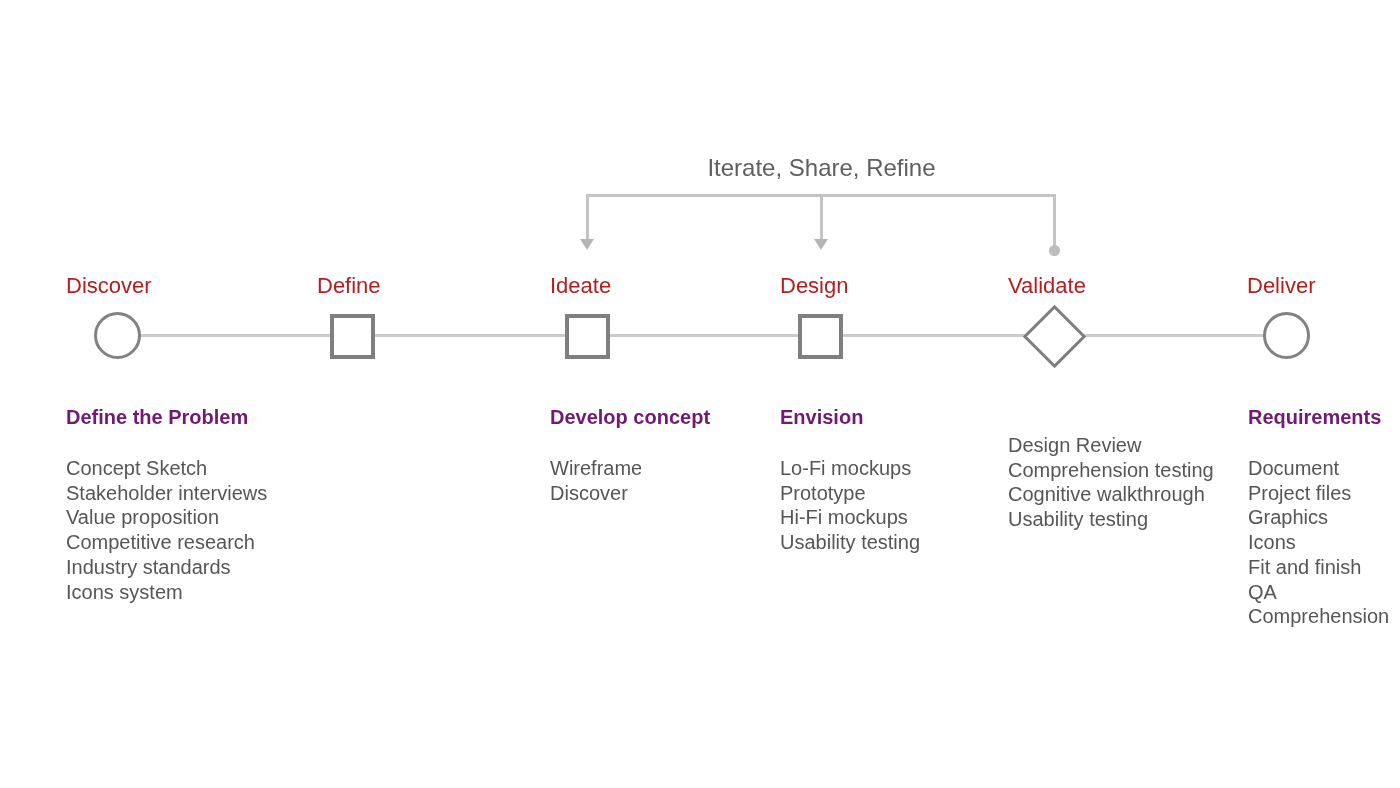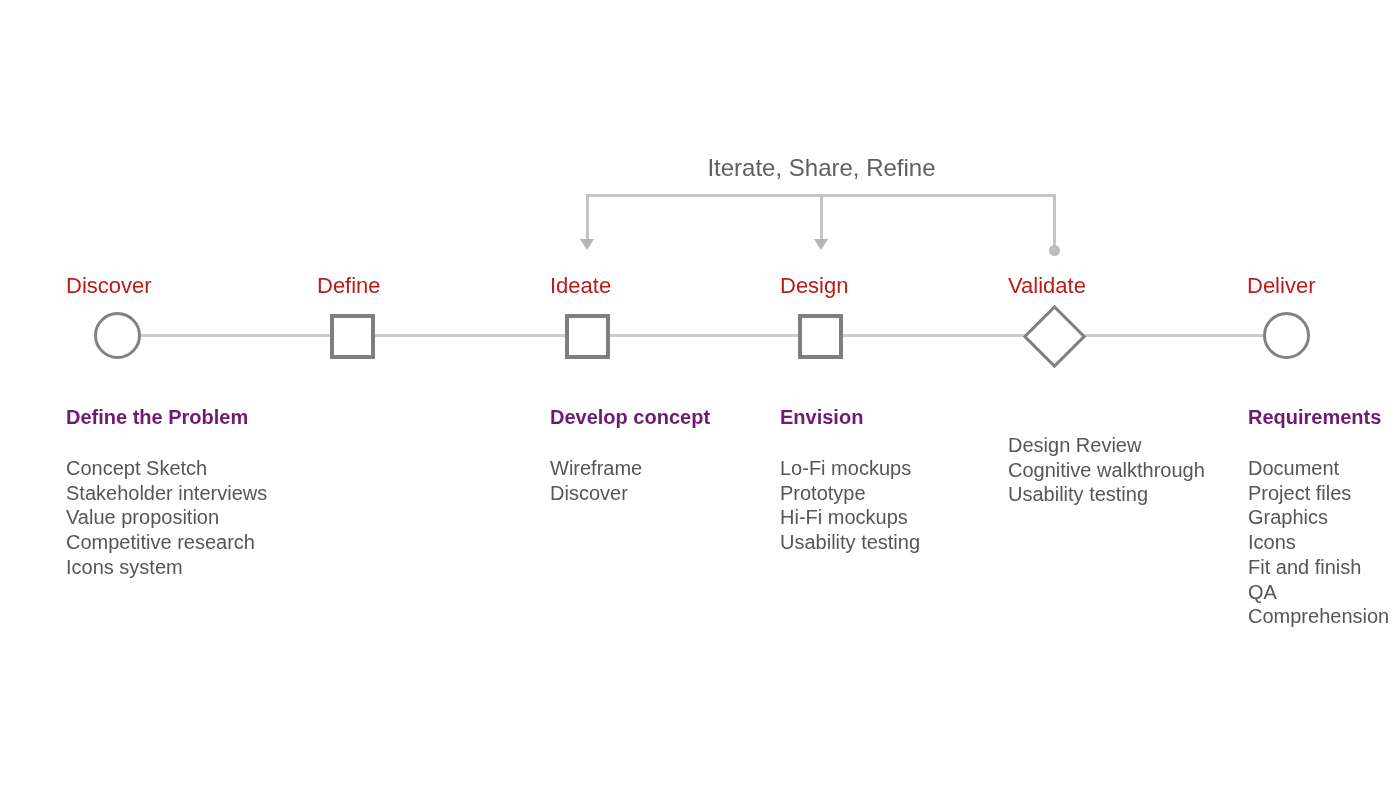--- a/index.html
+++ b/index.html
@@ -129,20 +129,21 @@
   <div class="node diamond" style="left:1032px"></div>
   <div class="node circle" style="left:1263px"></div>
 
   <div class="column" style="left:66px">
     <div class="heading">Define the Problem</div>
     <div class="items">
         <div class="item">Concept Sketch</div>
         <div class="item">Stakeholder interviews</div>
         <div class="item">Value proposition</div>
         <div class="item">Competitive research</div>
+        <div class="item">Industry standards</div>
         <div class="item">Icons system</div>
       </div>
   </div>
   <div class="column" style="left:550px">
     <div class="heading">Develop concept</div>
     <div class="items">
         <div class="item">Wireframe</div>
         <div class="item">Discover</div>
       </div>
   </div>
@@ -151,20 +152,21 @@
     <div class="items">
         <div class="item">Lo-Fi mockups</div>
         <div class="item">Prototype</div>
         <div class="item">Hi-Fi mockups</div>
         <div class="item">Usability testing</div>
       </div>
   </div>
   <div class="column" style="left:1008px">
     <div class="items">
         <div class="item">Design Review</div>
+        <div class="item">Comprehension testing</div>
         <div class="item">Cognitive walkthrough</div>
         <div class="item">Usability testing</div>
       </div>
   </div>
   <div class="column" style="left:1248px">
     <div class="heading">Requirements</div>
     <div class="items">
         <div class="item">Document</div>
         <div class="item">Project files</div>
         <div class="item">Graphics</div>

